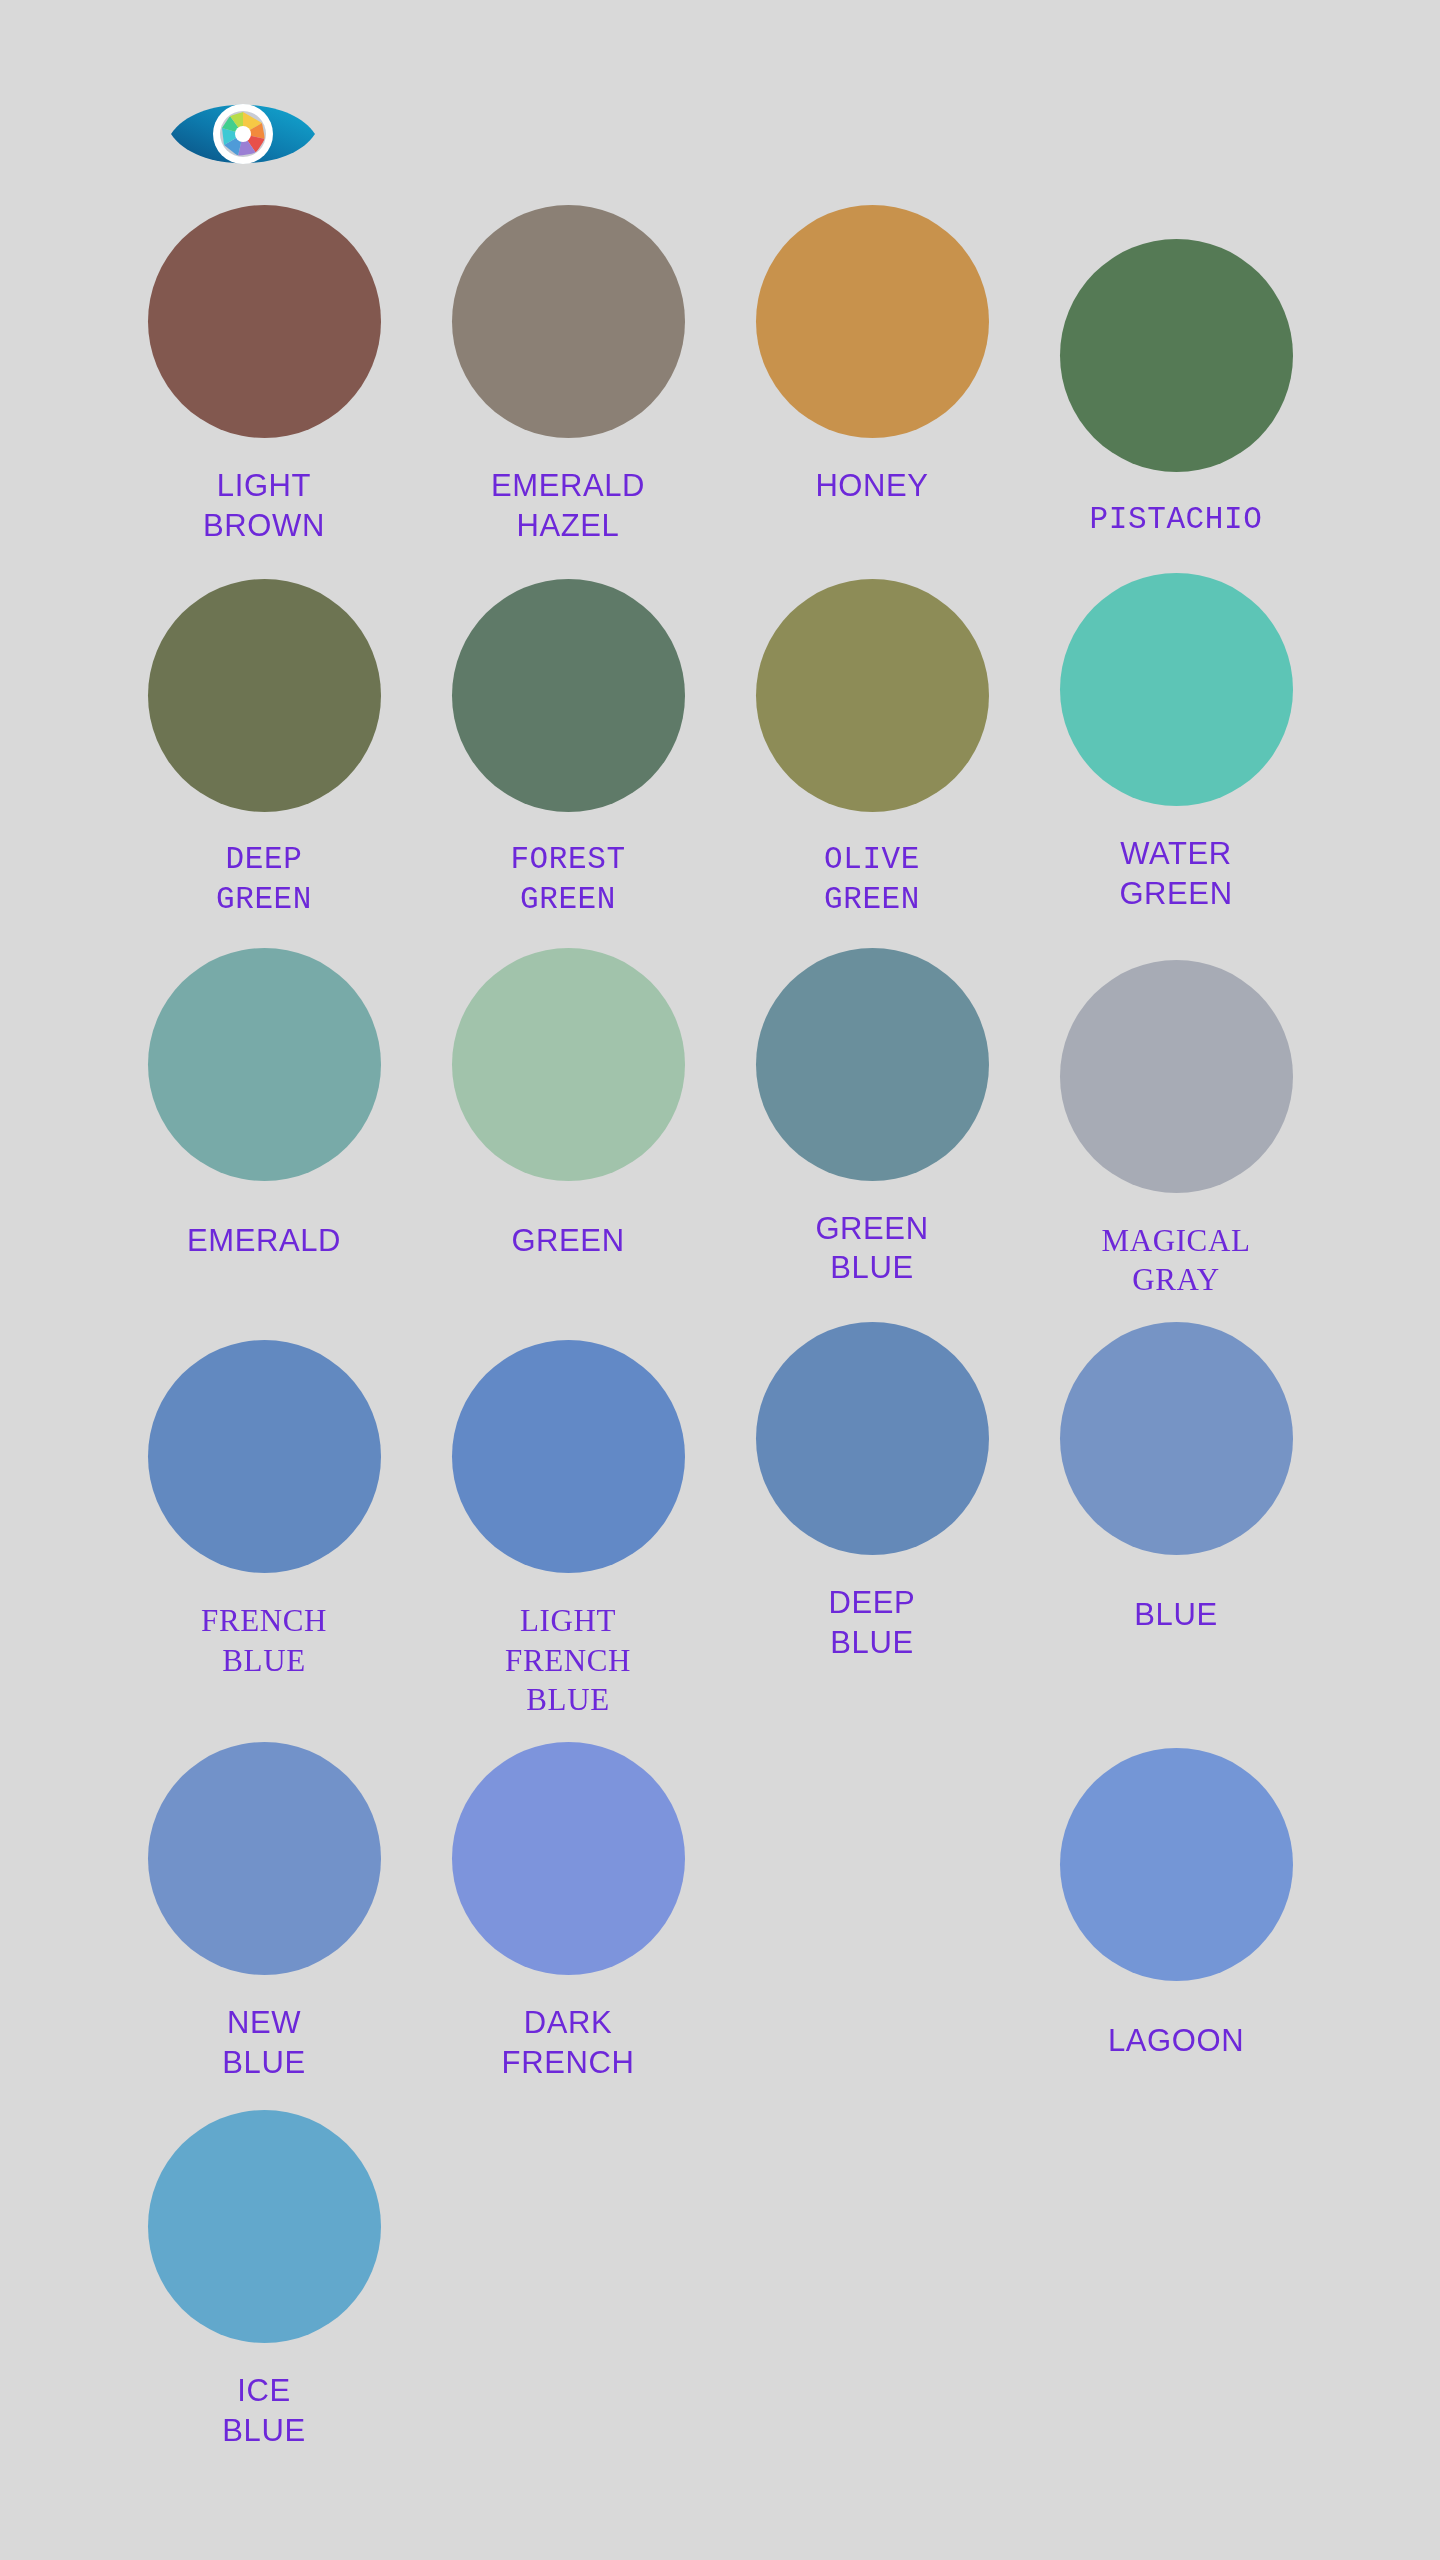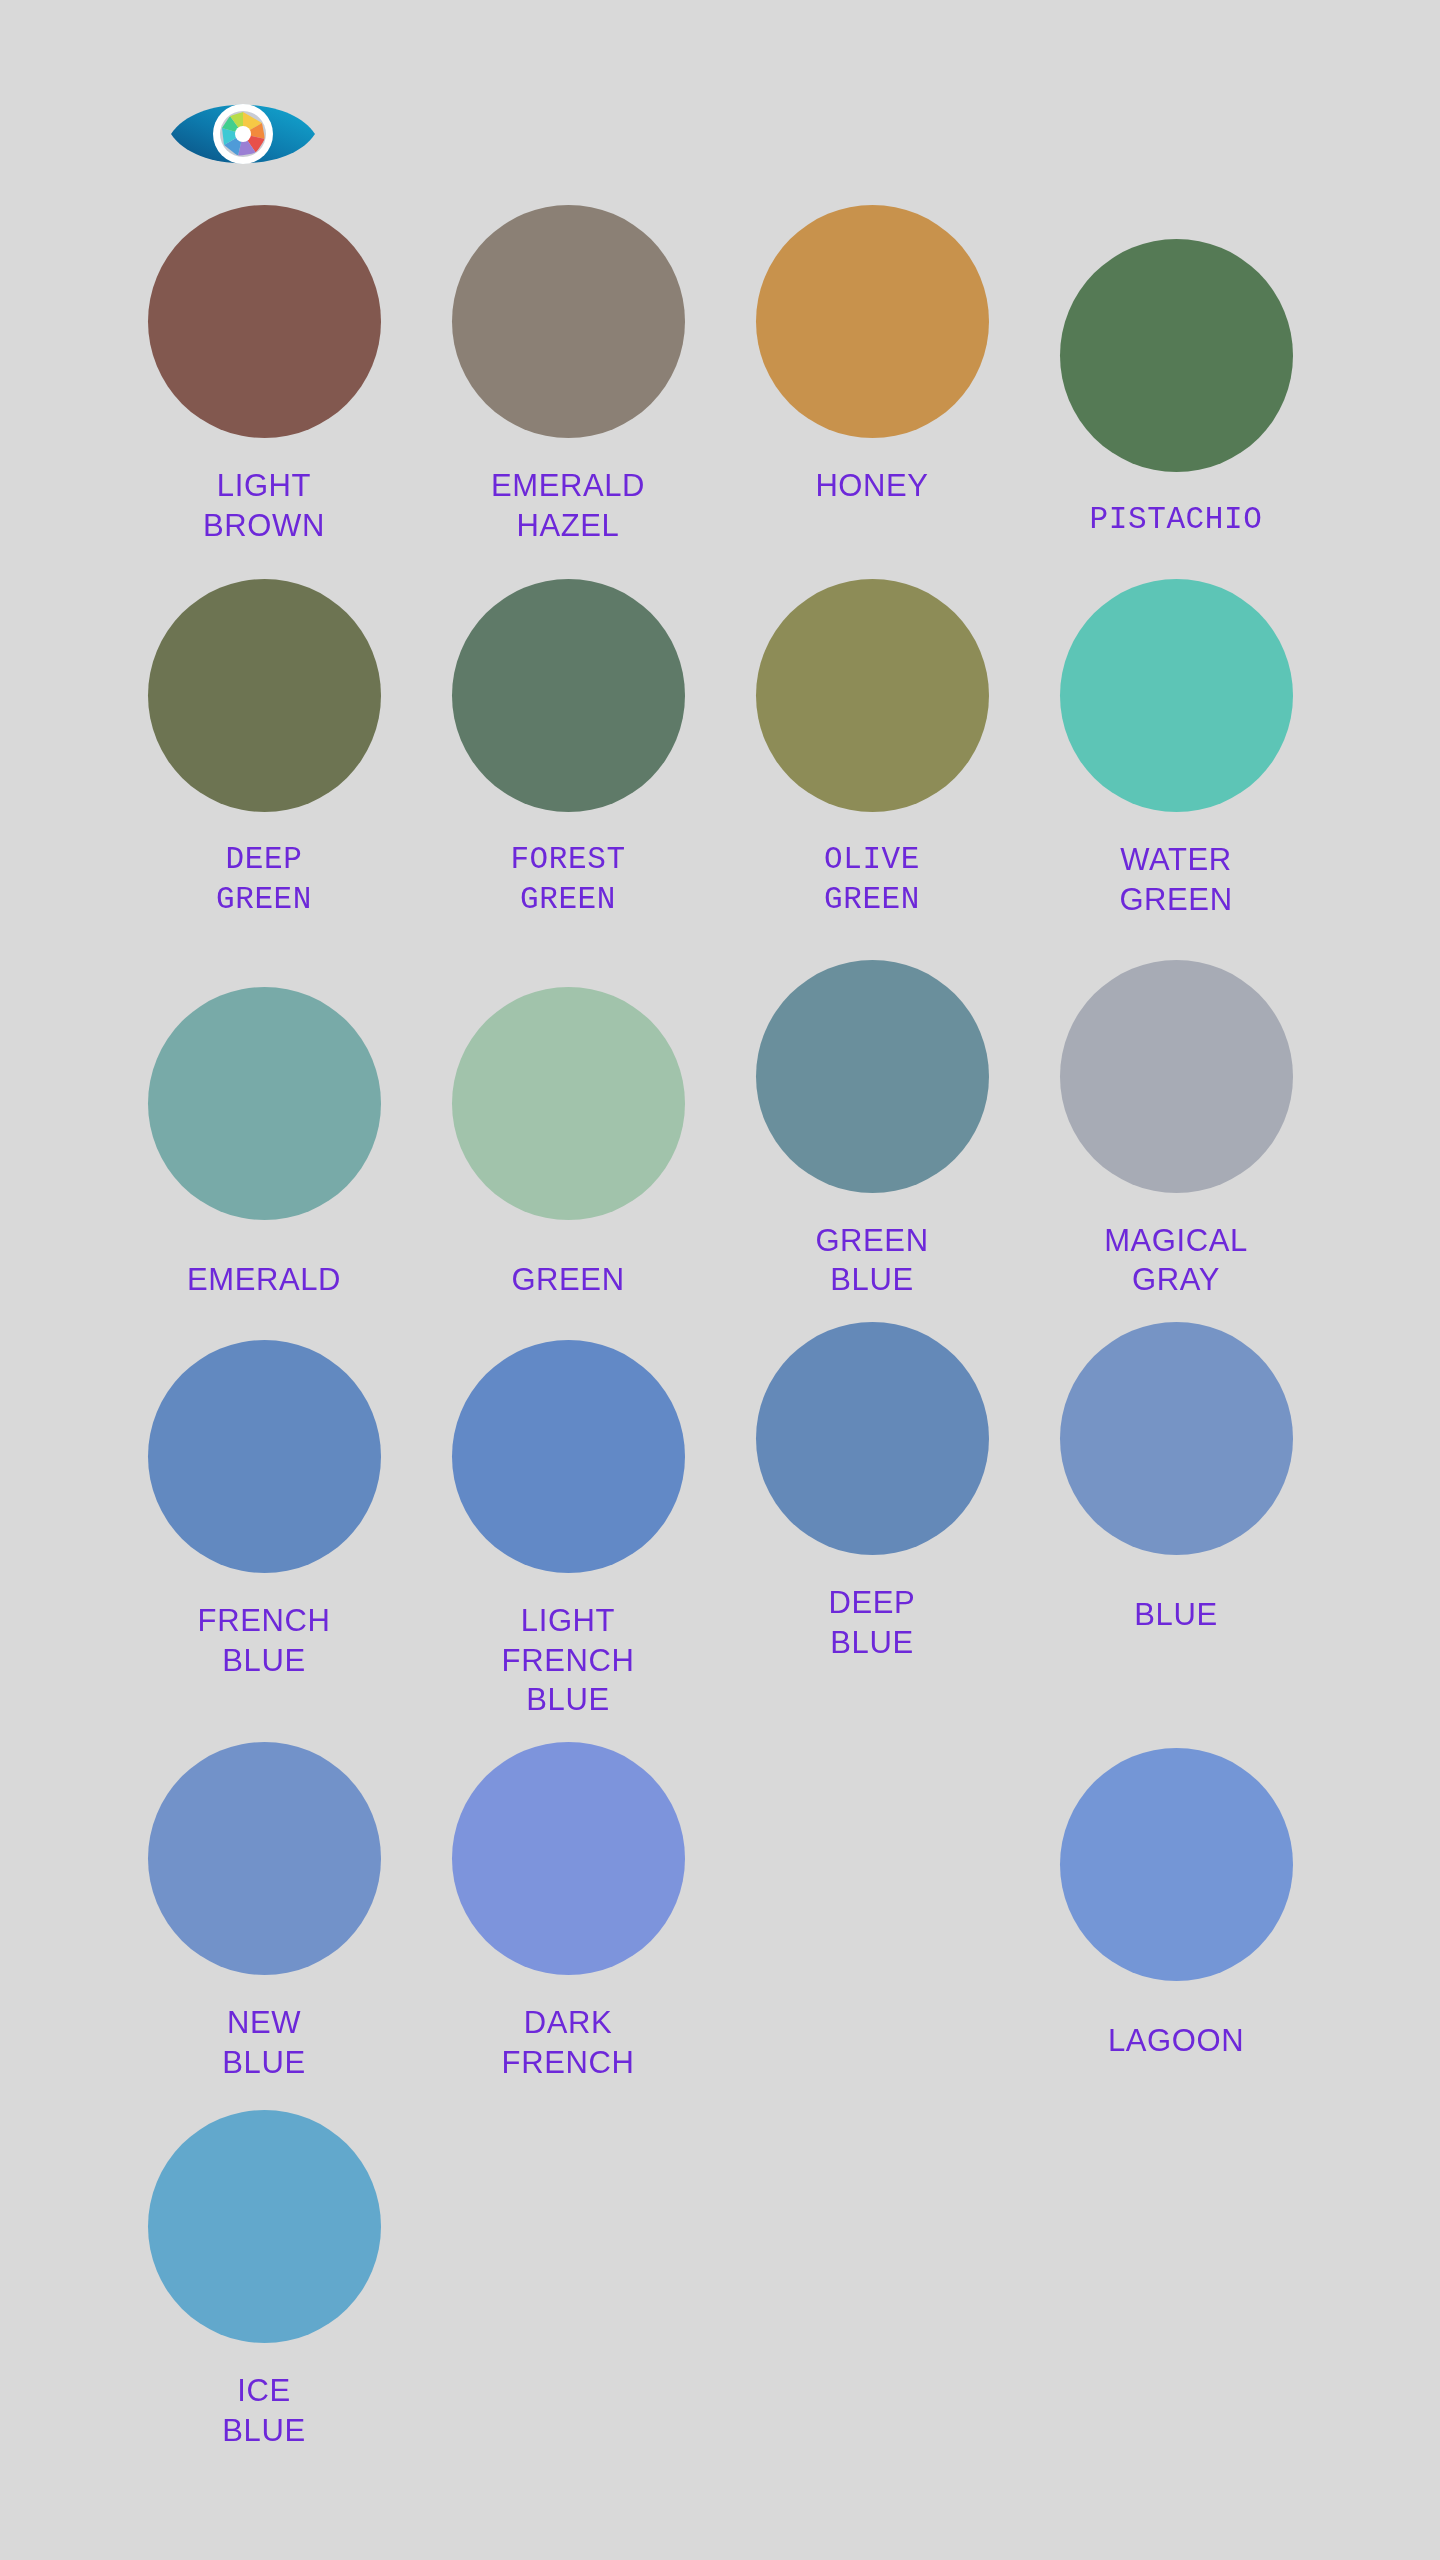--- a/index.html
+++ b/index.html
@@ -65,22 +65,22 @@
     letter-spacing: 0.6px;
     color: #6d28d9;
     text-align: center;
     font-weight: 400;
     white-space: pre-line;
   }
 
   
   .row-r1 { margin-top: 0px; }
   .row-r2 { margin-top: 34px; font-family: Liberation Mono, monospace; }
-  .row-r3 { margin-top: 28px; justify-content: flex-end; }
-  .row-r4 { margin-top: 40px; }
+  .row-r3 { margin-top: 28px; }
+  .row-r4 { margin-top: 40px; font-family: Liberation Serif, serif; }
   .row-r5 { margin-top: 22px; }
   .row-r6 { margin-top: 28px; }
   .nudge-2 { margin-top: 40px; }
 </style>
 </head>
 <body>
 
 <div id="page" style="background: rgb(217, 217, 217);">
 
   <div id="logo-wrap">

